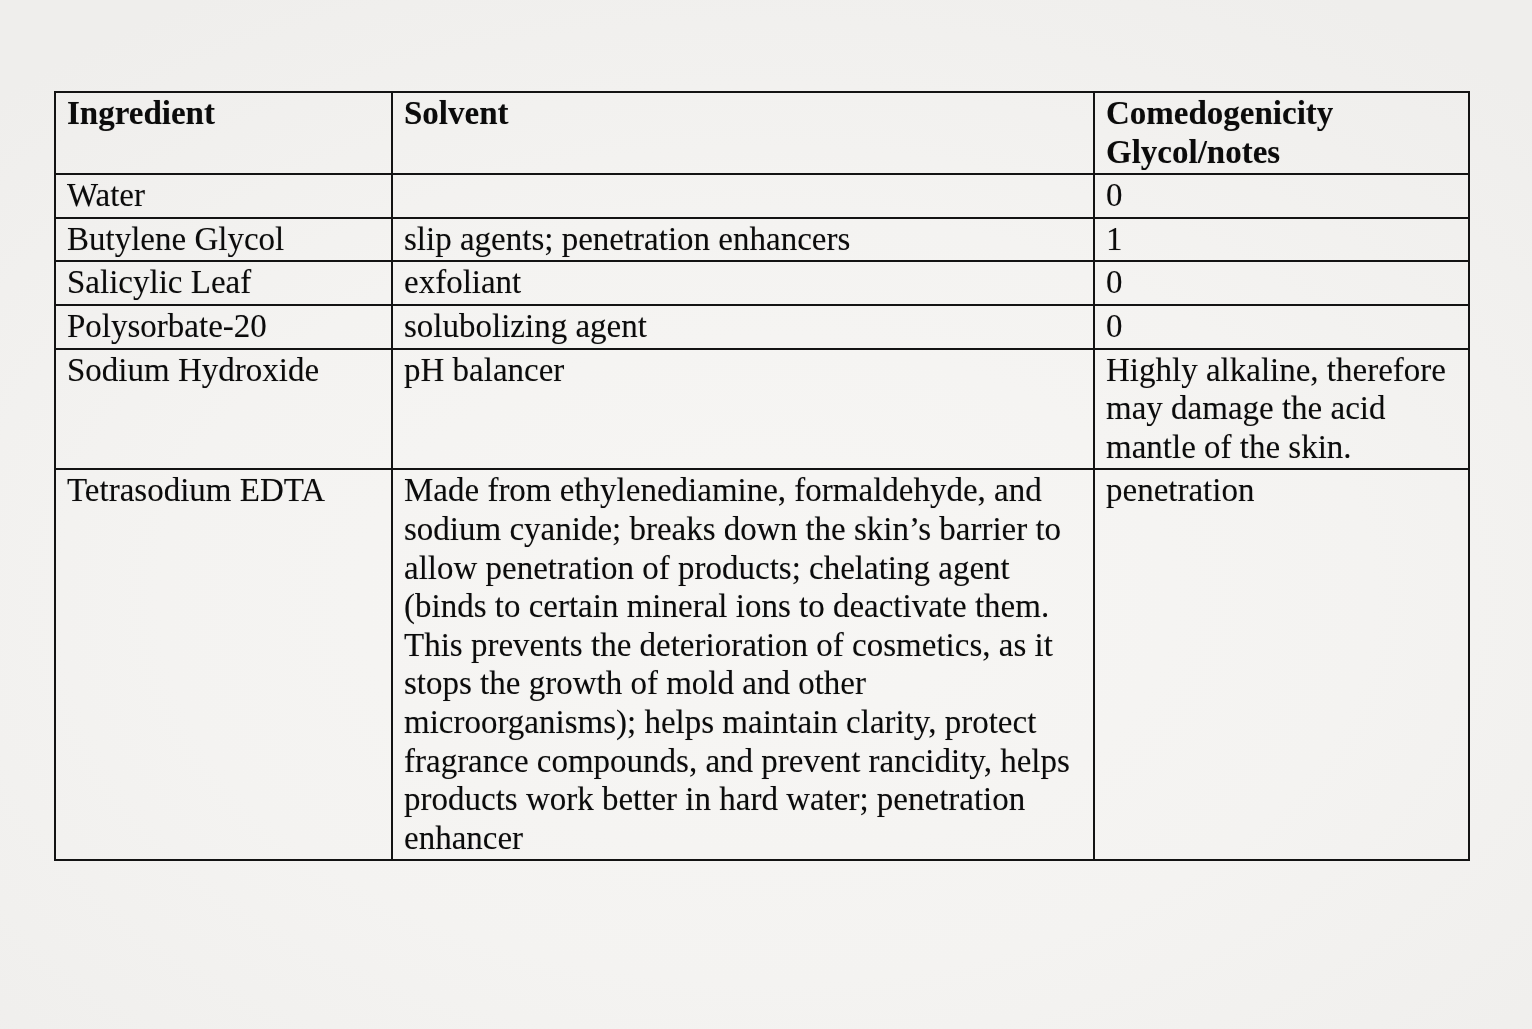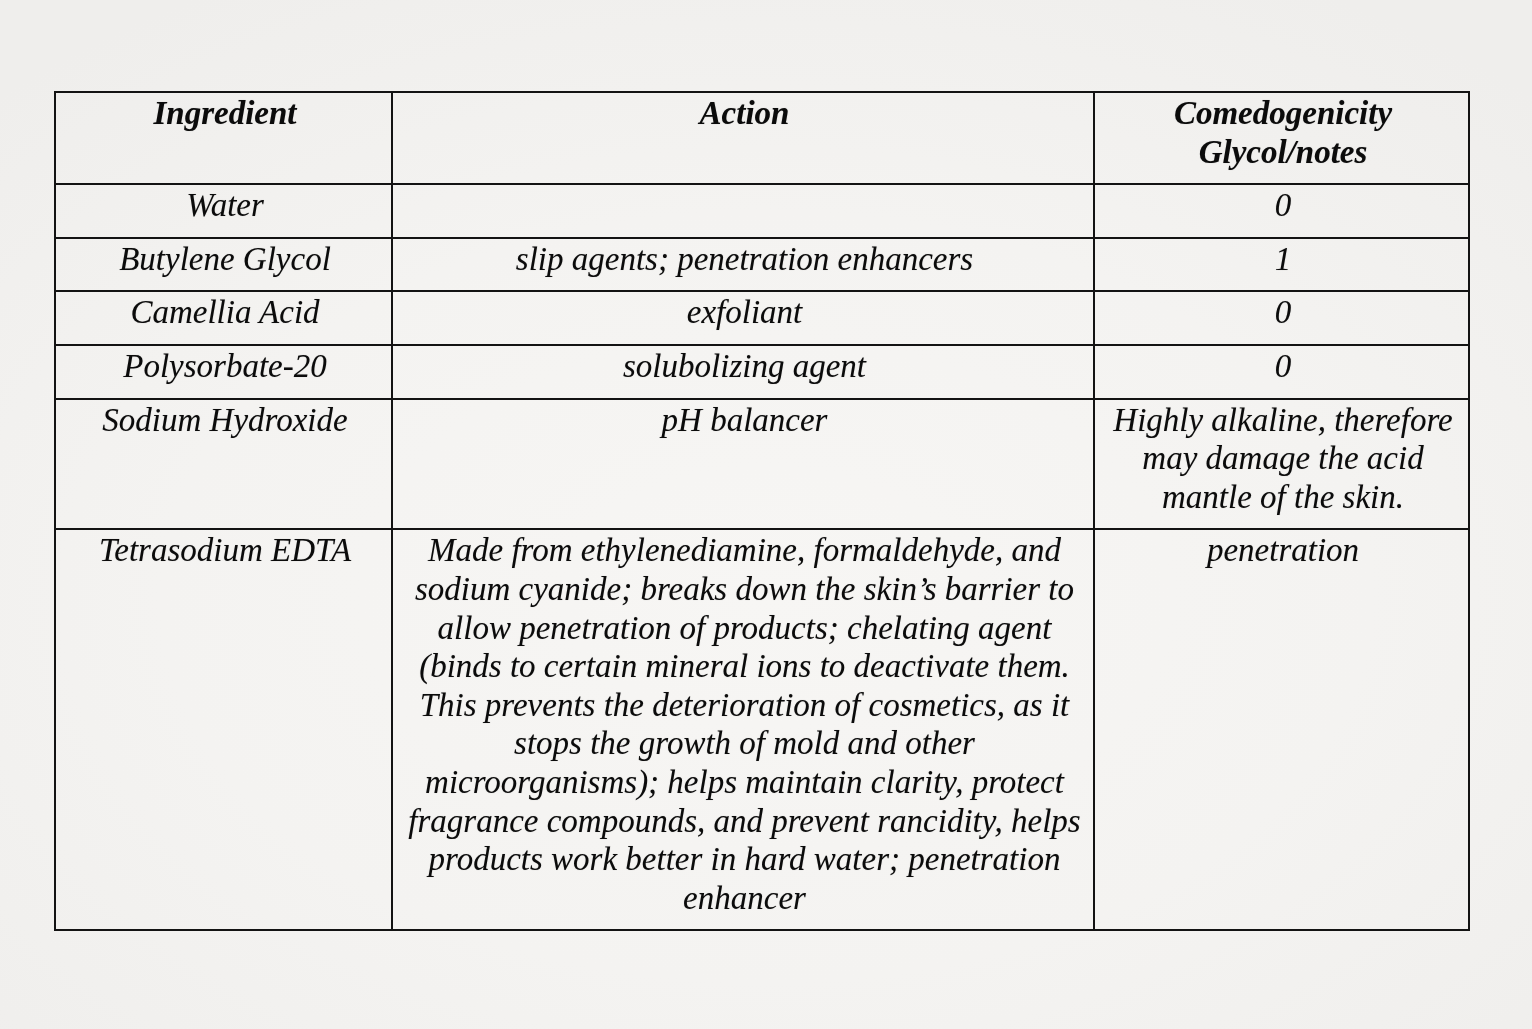--- a/index.html
+++ b/index.html
@@ -23,25 +23,24 @@
     border-collapse: collapse;
     table-layout: fixed;
     font-size: 33px;
     line-height: 38.6px;
     color: #0b0b0b;
     text-shadow: 0 0 1px rgba(40,40,40,0.28);
   }
   .doc-table td, .doc-table th {
     border: 2px solid #131313;
     vertical-align: top;
-    padding: 1px 8px 12px 11px;
-    text-align: center;
+    padding: 1px 8px 2px 11px;
+    text-align: left;
     font-weight: normal;
     word-wrap: break-word;
-    font-style: italic;
   }
   .doc-table th {
     font-weight: bold;
     height: 76px; 
   }
   .col-ingredient { width: 337px; }
   .col-action     { width: 702px; }
   .col-rating     { width: 375px; }
   tr.data-row td { height: 37px; }
 </style>
@@ -51,40 +50,40 @@
 <div>
   <table class="doc-table">
     <colgroup>
       <col class="col-ingredient">
       <col class="col-action">
       <col class="col-rating">
     </colgroup>
     <thead>
       <tr>
         <th>Ingredient</th>
-        <th>Action</th>
+        <th>Solvent</th>
         <th>Comedogenicity Glycol/notes</th>
       </tr>
     </thead>
     <tbody>
   <tr class="data-row">
     <td>Water</td>
     <td></td>
     <td>0</td>
   </tr>
 
 
   <tr class="data-row">
     <td>Butylene Glycol</td>
     <td>slip agents; penetration enhancers</td>
     <td>1</td>
   </tr>
 
   <tr class="data-row">
-    <td>Camellia Acid</td>
+    <td>Salicylic Leaf</td>
     <td>exfoliant</td>
     <td>0</td>
   </tr>
 
 
   <tr class="data-row">
     <td>Polysorbate-20</td>
     <td>solubolizing agent</td>
     <td>0</td>
   </tr>

